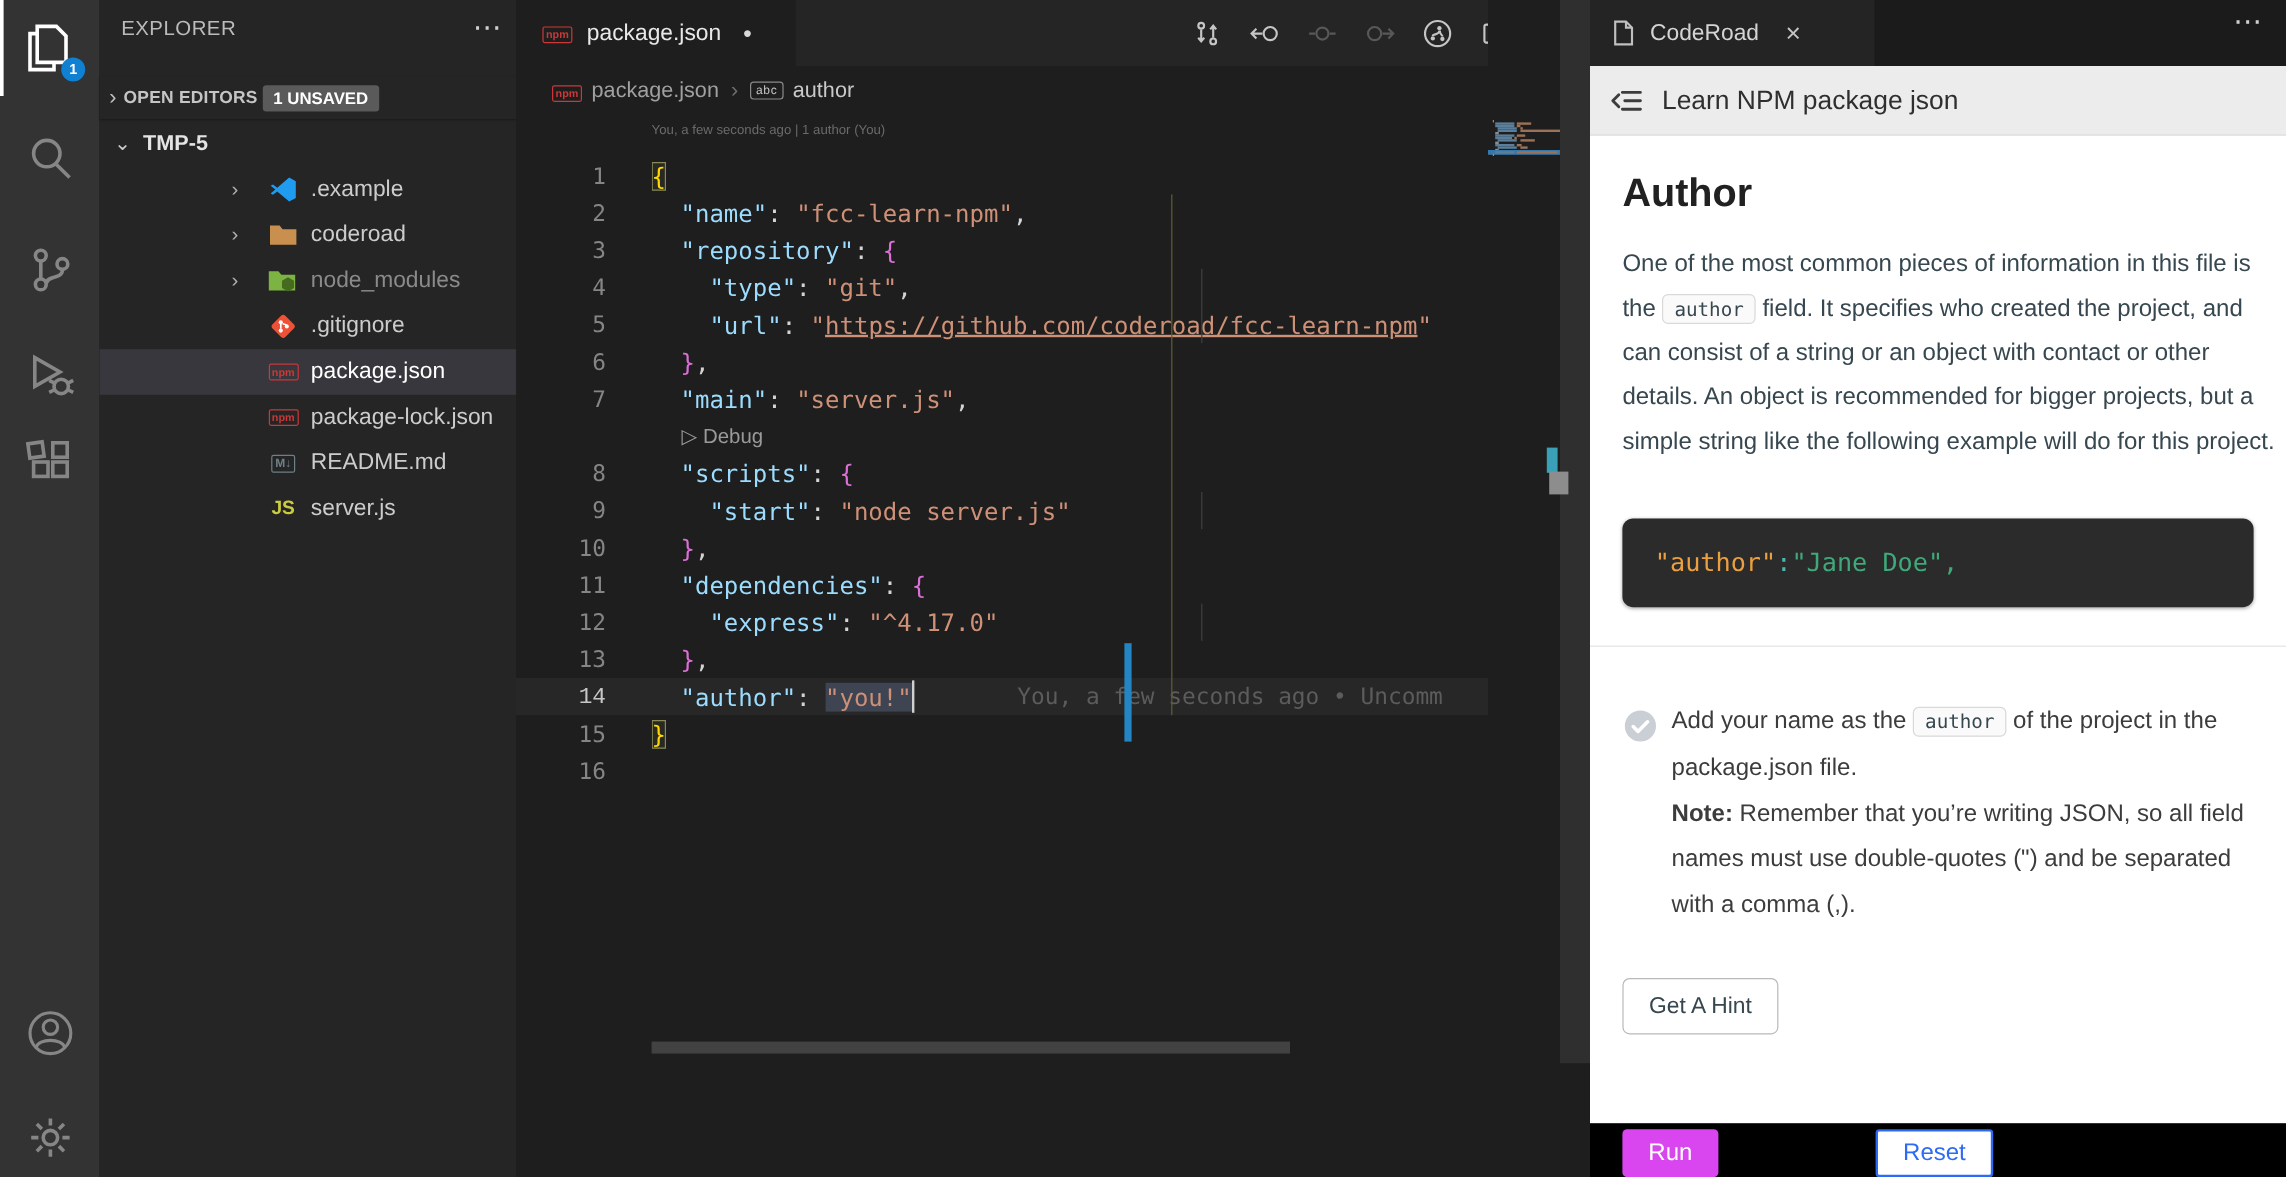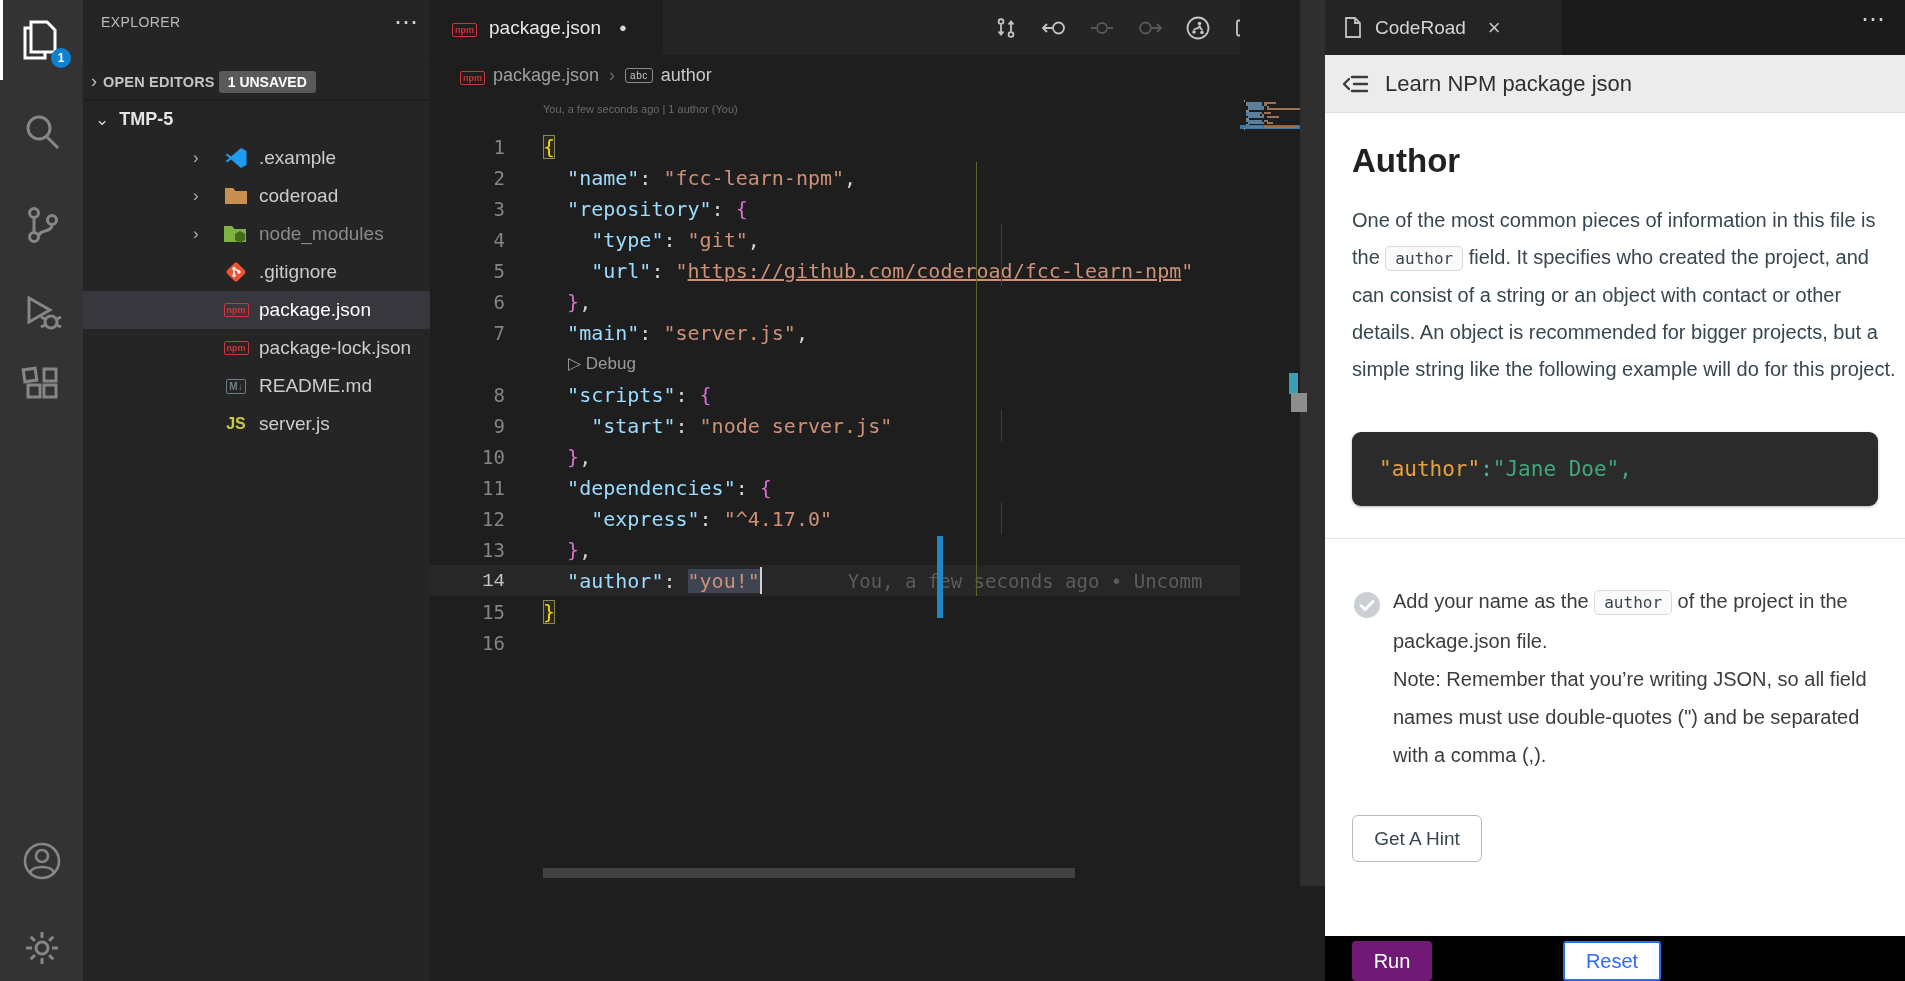--- a/index.html
+++ b/index.html
@@ -10,21 +10,21 @@
   }
   
   #activitybar { position:absolute; left:0; top:0; width:83px; height:981px; background:#333333; }
   .act-item { position:absolute; left:0; width:83px; height:80px; display:flex; align-items:center; justify-content:center; color:#868686; cursor:pointer; }
   .act-item.active { color:#ffffff; }
   .act-item.active::before { content:""; position:absolute; left:0; top:0; width:3px; height:100%; background:#ffffff; }
   .act-badge { position:absolute; right:12px; bottom:12px; width:20px; height:20px; border-radius:50%; background:#1080d2; color:#fff; font-size:12px; font-weight:bold; display:flex; align-items:center; justify-content:center; }
   
   #sidebar { position:absolute; left:83px; top:0; width:347px; height:981px; background:#252526; color:#cccccc; }
   #explorer-header { position:absolute; top:14px; left:18px; right:12px; display:flex; justify-content:space-between; align-items:center; }
-  #explorer-title { font-size:14px; letter-spacing:.4px; color:#bbbbbb; }
+  #explorer-title { font-size:17px; letter-spacing:.4px; color:#bbbbbb; }
   .more-dots { color:#d0d0d0; font-size:24px; line-height:10px; cursor:pointer; }
   #open-editors { position:absolute; top:64px; left:0; width:100%; height:35px; display:flex; align-items:center; box-shadow:0 1px 2px rgba(0,0,0,.35); }
   #open-editors .twist { margin-left:8px; color:#c0c0c0; font-size:18px; }
   #open-editors .oe-label { margin-left:6px; font-size:14.5px; font-weight:bold; color:#c5c5c5; letter-spacing:.2px; }
   #oe-badge { margin-left:4px; background:#5a5a5a; color:#ffffff; font-size:14px; font-weight:bold; padding:3px 9px; border-radius:3px; }
   #root-row { position:absolute; top:101px; left:0; width:100%; height:36px; display:flex; align-items:center; cursor:pointer; }
   #root-row .twist { margin-left:12px; color:#cccccc; font-size:17px; }
   #root-row .root-label { margin-left:10px; font-weight:bold; font-size:18px; color:#e4e4e4; }
   #file-tree { position:absolute; top:139px; left:0; width:100%; }
   .tree-row { position:relative; height:38px; display:flex; align-items:center; cursor:pointer; font-size:19px; color:#cccccc; }
@@ -87,21 +87,21 @@
   #cr-para { position:absolute; left:27px; top:88px; width:545px; font-size:20px; line-height:37px; color:#37474f; }
   .code-chip { font-family:"DejaVu Sans Mono",monospace; font-size:16px; background:#fafafa; border:1px solid #d9d9d9; border-radius:5px; padding:2px 9px; color:#37474f; }
   #cr-codeblock { position:absolute; left:27px; top:318px; width:526px; height:74px; background:#2b2b2b; border-radius:9px; box-shadow:0 1px 3px rgba(0,0,0,.3); display:flex; align-items:center; padding-left:27px; font-family:"DejaVu Sans Mono",monospace; font-size:21px; }
   .cs-or { color:#eba03f; } .cs-tl { color:#4db6ac; } .cs-gr { color:#3fa97b; }
   #cr-divider { position:absolute; left:0; top:424px; width:100%; height:1px; background:#e3e3e3; }
   #cr-task { position:absolute; left:0; top:468px; width:100%; }
   #task-check { position:absolute; left:27px; top:8px; }
   #task-text { position:absolute; left:68px; top:0; width:505px; font-size:20px; line-height:38px; color:#3c3c3c; }
   #hint-btn { position:absolute; left:27px; top:701px; width:130px; height:47px; background:#fff; border:1.5px solid #b9b9b9; border-radius:6px; font-size:19px; color:#37474f; font-family:"Liberation Sans",sans-serif; cursor:pointer; }
   #cr-bottom { position:absolute; left:0; top:936px; width:100%; height:45px; background:#000000; }
-  #run-btn { position:absolute; left:27px; top:5px; width:80px; height:40px; background:#701a75; border:none; border-radius:4px; color:#ffffff; font-size:20px; font-family:"Liberation Sans",sans-serif; cursor:pointer; }
+  #run-btn { position:absolute; left:27px; top:5px; width:80px; height:40px; background:#d946ef; border:none; border-radius:4px; color:#ffffff; font-size:20px; font-family:"Liberation Sans",sans-serif; cursor:pointer; }
   #reset-btn { position:absolute; left:238px; top:5px; width:98px; height:40px; background:#ffffff; border:2px solid #2d6bf4; border-radius:3px; color:#2d6bf4; font-size:20px; font-family:"Liberation Sans",sans-serif; cursor:pointer; }
   svg { display:block; }
 </style>
 </head>
 <body>
 
 <div id="app">
 
   <div id="activitybar">
     <div class="act-item active" style="top:0">
@@ -412,21 +412,21 @@
           <span class="cs-gr">"Jane Doe",</span>
         </div>
       <div id="cr-divider"></div>
       <div id="cr-task">
         <span id="task-check">
           <svg width="30" height="30" viewBox="0 0 30 30">
             <circle cx="15" cy="15" r="13" fill="#c9cfd4"></circle>
             <path d="M9 15.5 l4 4 8 -8" stroke="#ffffff" stroke-width="3" fill="none" stroke-linecap="round" stroke-linejoin="round"></path>
           </svg>
         </span>
-        <div id="task-text"><span>Add your name as the </span><span class="code-chip">author</span><span> of the project in the package.json file.</span><br><span style="font-weight: normal;">Note:</span><span> Remember that you’re writing JSON, so all field names must use double-quotes (") and be separated with a comma (,).</span></div>
+        <div id="task-text"><span>Add your name as the </span><span class="code-chip">author</span><span> of the project in the package.json file.</span><br><span style="font-weight: bold;">Note:</span><span> Remember that you’re writing JSON, so all field names must use double-quotes (") and be separated with a comma (,).</span></div>
       </div>
       <button id="hint-btn">Get A Hint</button>
     </div>
 
     <div id="cr-bottom">
       <button id="run-btn">Run</button>
       <button id="reset-btn">Reset</button>
     </div>
   </div>
 

